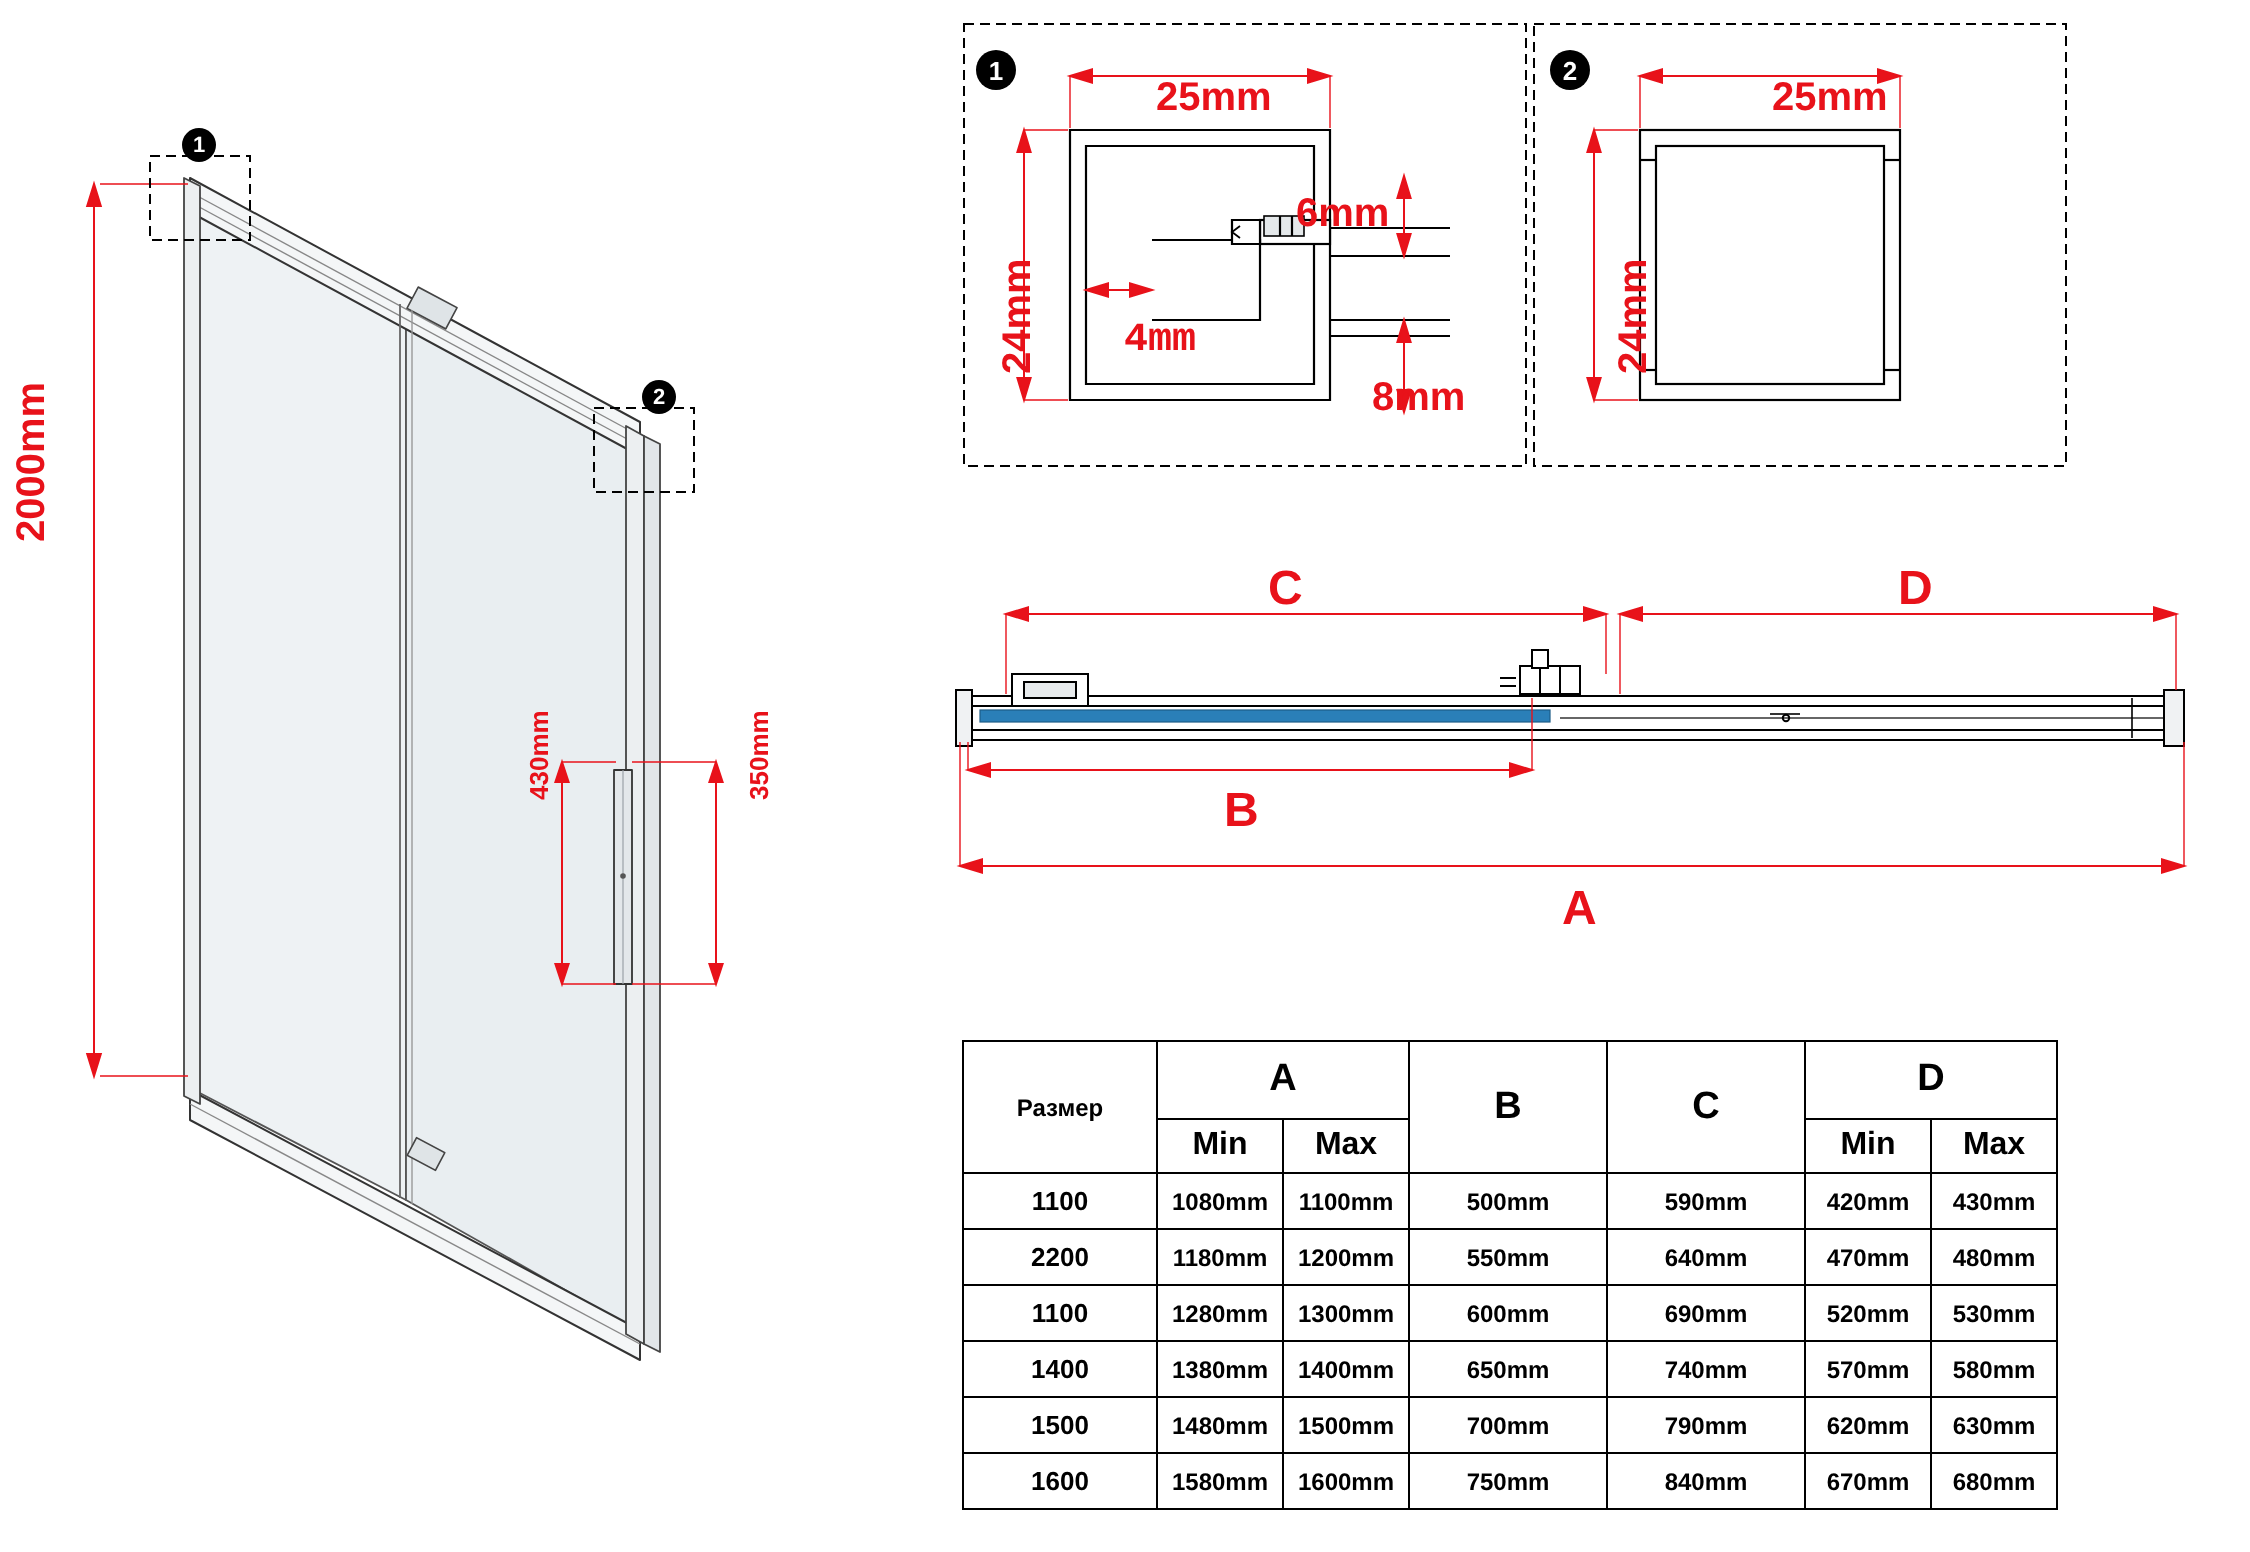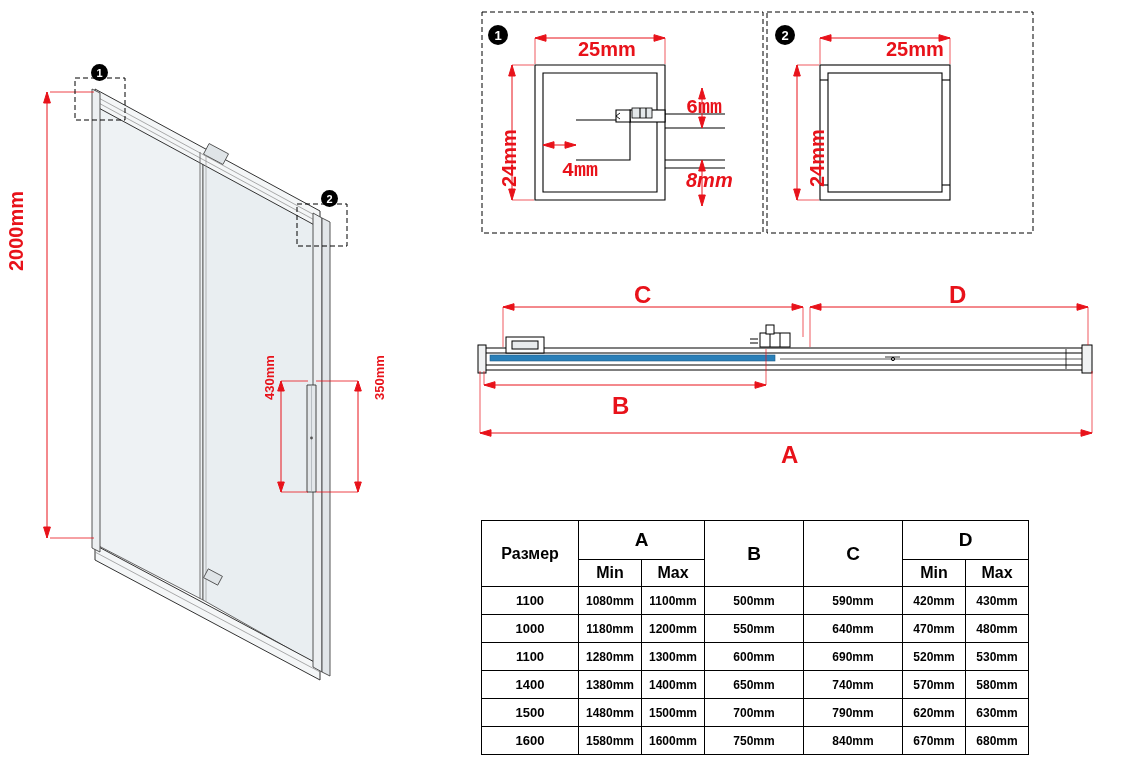--- a/index.html
+++ b/index.html
@@ -39,21 +39,21 @@
     height:26px;
     color:#000;
     font-weight:bold;
   }
   .tbl .hdr-letter{
     font-size:19px;
     font-weight:bold;
     height:38px;
   }
   .tbl .hdr-razmer{
-    font-size:16px;
+    font-size:12px;
     font-weight:bold;
   }
   .tbl .minmax{
     font-size:16px;
     font-weight:bold;
     height:26px;
   }
   .tbl .rowlabel{
     font-weight:bold;
     font-size:13px;
@@ -194,22 +194,22 @@
       <line x1="222" y1="150" x2="222" y2="196"></line>
       <polygon points="222,150 218.7,161 225.3,161"></polygon>
       <polygon points="222,196 218.7,185 225.3,185"></polygon>
     </g>
   </svg>
 
   <div class="callout-badge" style="left:488px;top:25px;width:20px;height:20px;font-size:13px;">1</div>
   <div class="dimtxt big" style="left:578px;top:38px;">25mm</div>
   <div class="dimtxt big" style="left:498px;top:187px;transform:rotate(-90deg);transform-origin:left top;">24mm</div>
   <div class="dimtxt big" style="left:562px;top:159px;font-family:Liberation Mono, monospace;">4mm</div>
-  <div class="dimtxt big" style="left:686px;top:96px;font-family:Liberation Mono, monospace;">6mm</div>
-  <div class="dimtxt big" style="left:686px;top:169px;font-style:italic;">8mm</div>
+  <div class="dimtxt big" style="left:648px;top:96px;">6mm</div>
+  <div class="dimtxt big" style="left:686px;top:188px;">8mm</div>
 
   <svg width="270" height="225" viewBox="0 0 270 225" style="position:absolute;left:765px;top:10px;">
     <rect x="2" y="2" width="266" height="221" fill="none" stroke="#000" stroke-width="1" stroke-dasharray="5,3"></rect>
     <g fill="none" stroke="#000" stroke-width="1.1">
       <rect x="55" y="55" width="130" height="135" fill="#fff"></rect>
       <rect x="63" y="63" width="114" height="119" fill="#fff"></rect>
       <line x1="55" y1="70" x2="63" y2="70"></line>
       <line x1="177" y1="70" x2="185" y2="70"></line>
       <line x1="55" y1="175" x2="63" y2="175"></line>
       <line x1="177" y1="175" x2="185" y2="175"></line>
@@ -316,21 +316,21 @@
     <tr>
       <td class="rowlabel rowcell">1100</td>
       <td class="rowcell">1080mm</td>
       <td class="rowcell">1100mm</td>
       <td class="rowcell">500mm</td>
       <td class="rowcell">590mm</td>
       <td class="rowcell">420mm</td>
       <td class="rowcell">430mm</td>
     </tr>
     <tr>
-      <td class="rowlabel rowcell">1000</td>
+      <td class="rowlabel rowcell">2200</td>
       <td class="rowcell">1180mm</td>
       <td class="rowcell">1200mm</td>
       <td class="rowcell">550mm</td>
       <td class="rowcell">640mm</td>
       <td class="rowcell">470mm</td>
       <td class="rowcell">480mm</td>
     </tr>
     <tr>
       <td class="rowlabel rowcell">1100</td>
       <td class="rowcell">1280mm</td>

